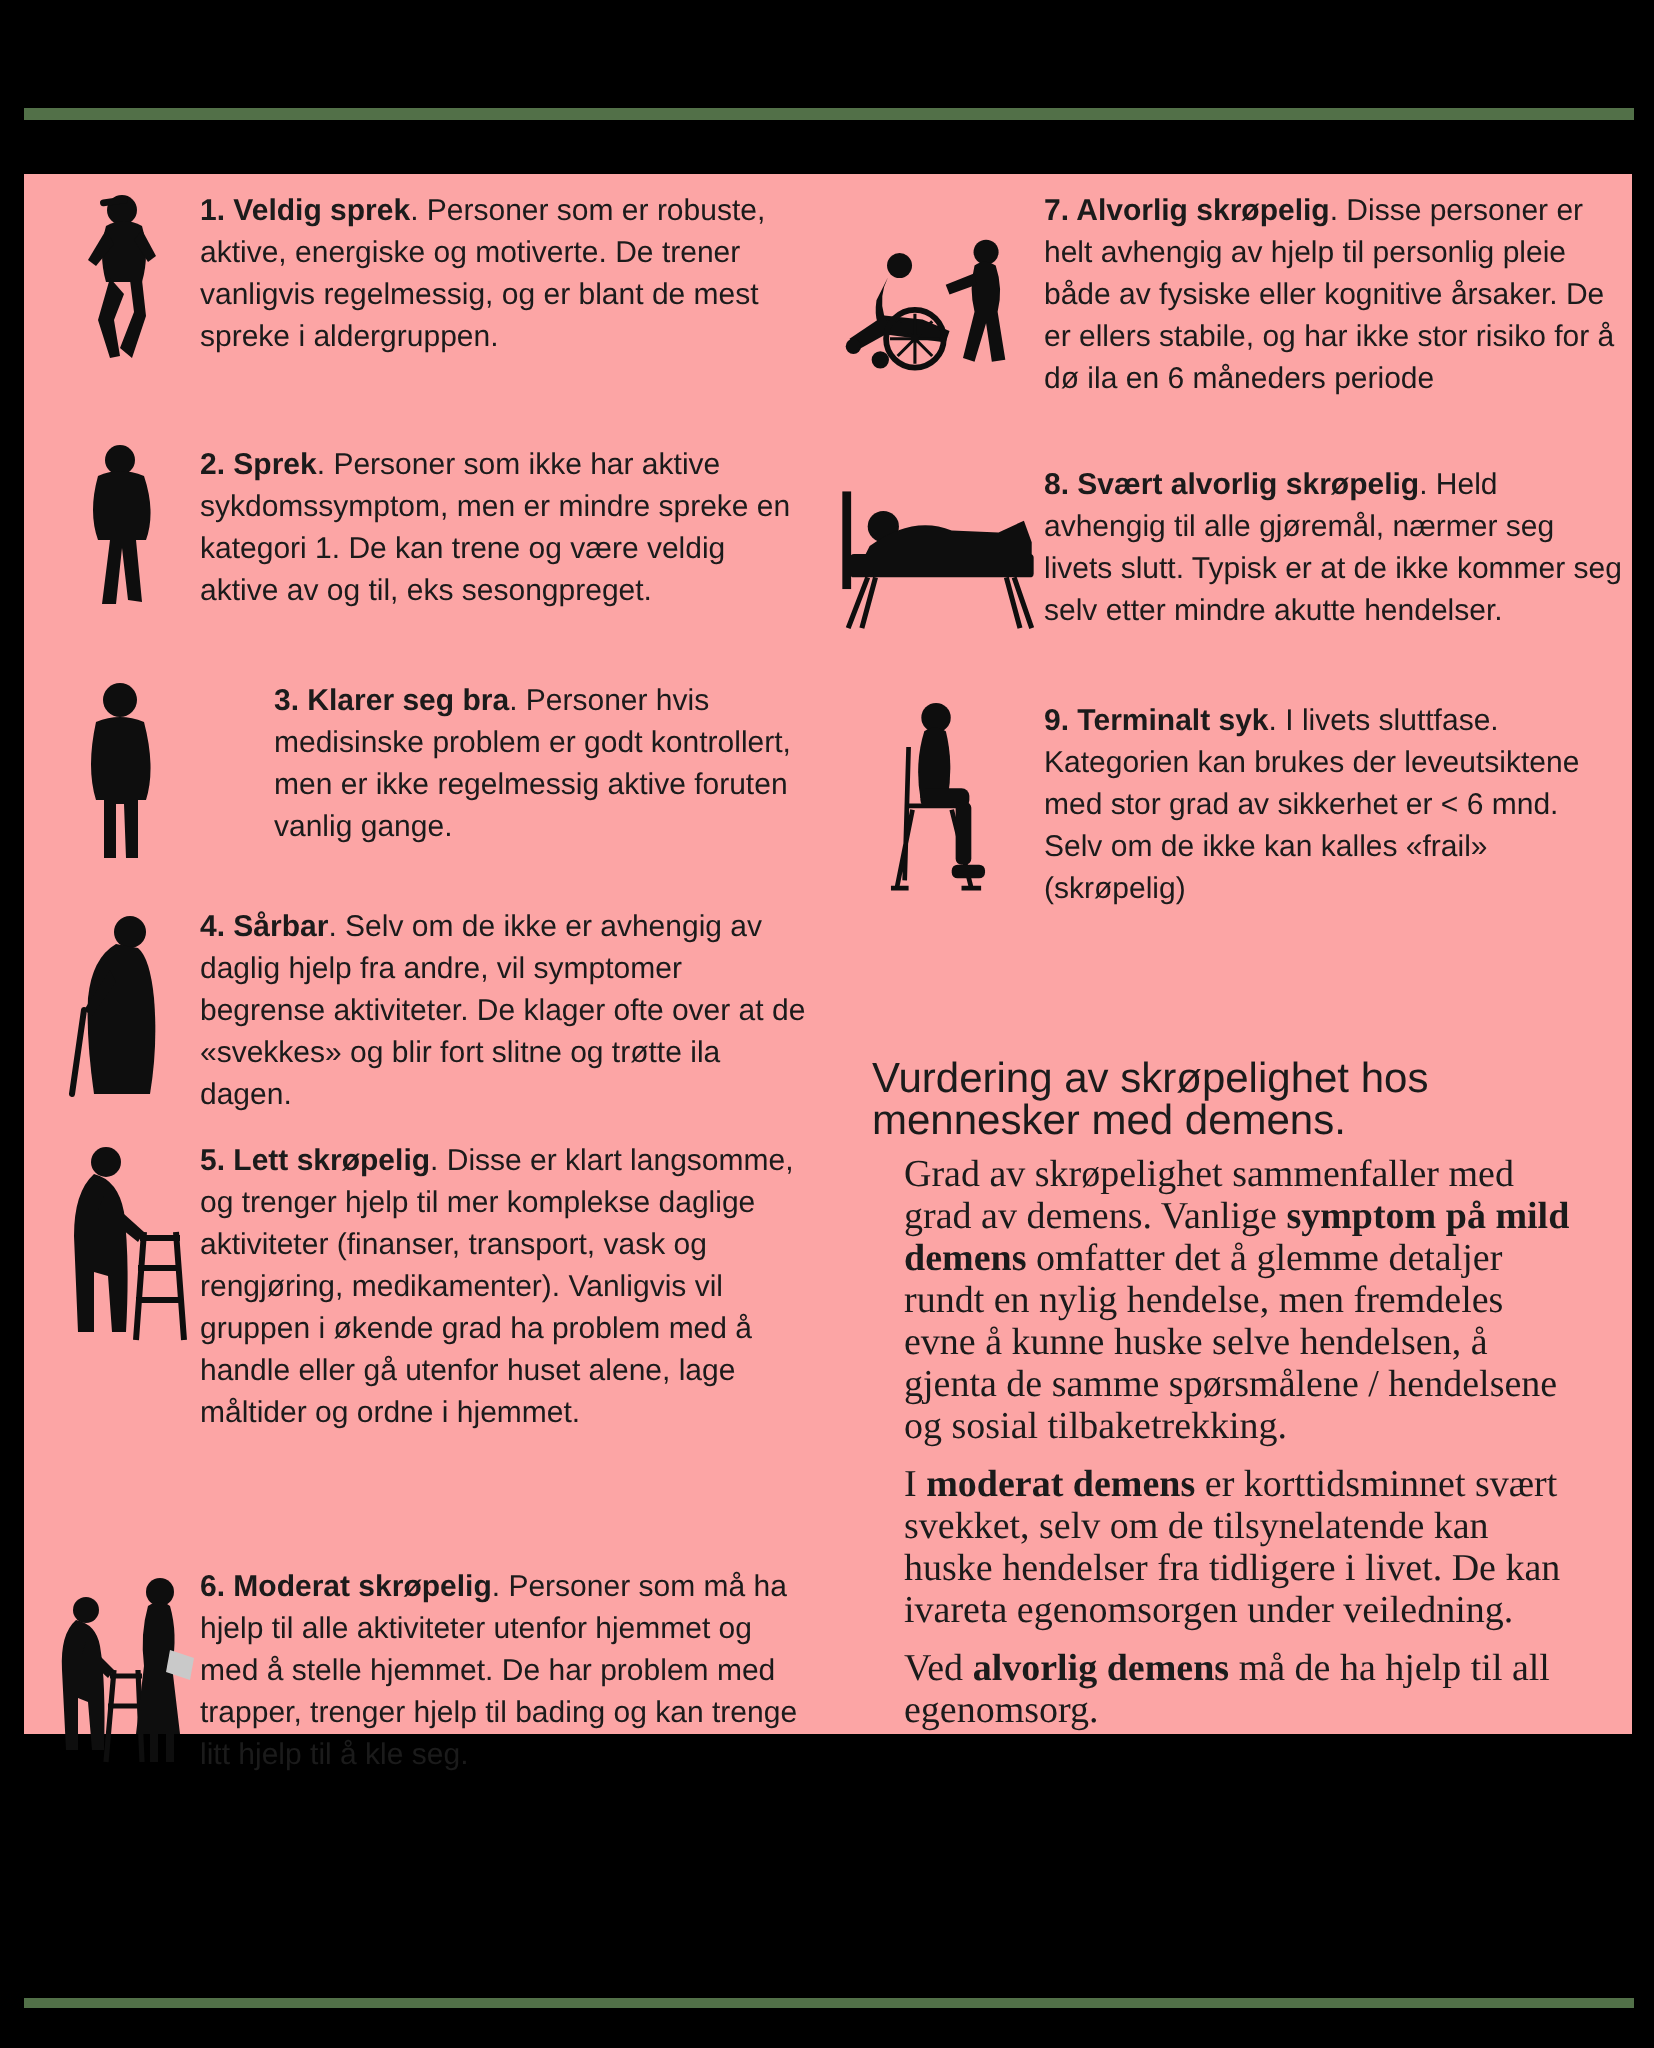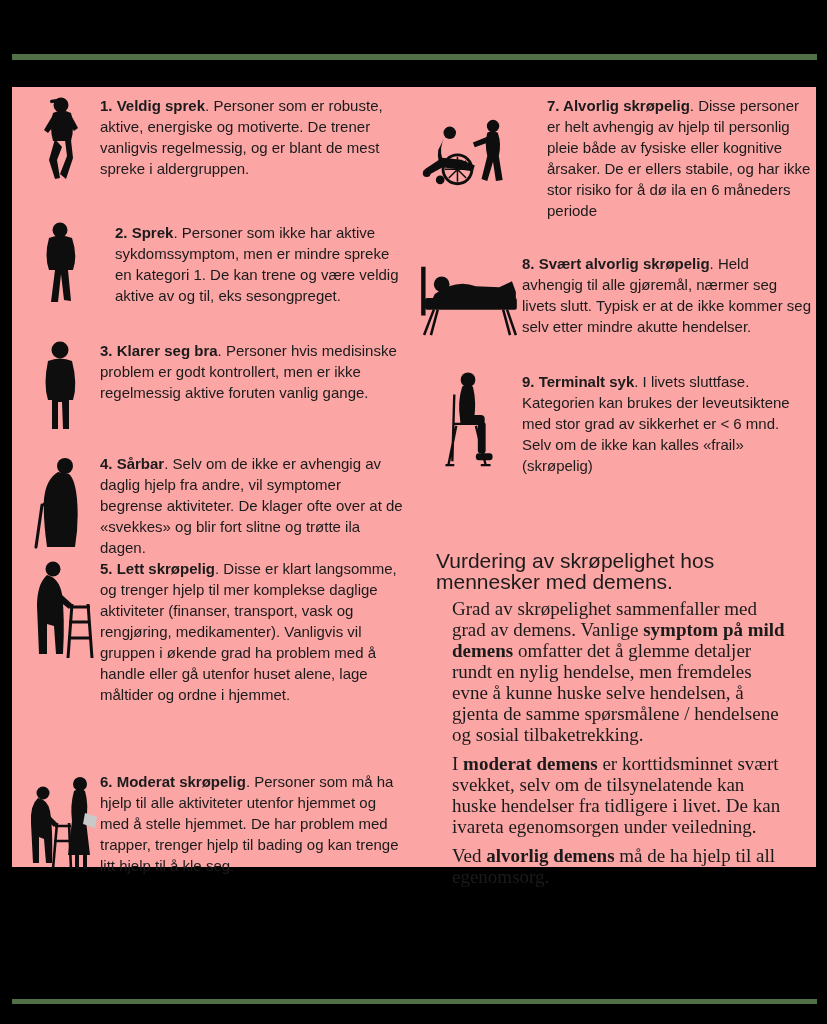--- a/index.html
+++ b/index.html
@@ -17,25 +17,25 @@
   .item{display:flex;align-items:flex-start;}
   .icon-box{flex:0 0 78px;display:flex;justify-content:center;}
   .col-right .icon-box{flex:0 0 106px;}
   .icon-box svg{display:block;}
   .fill{fill:#0e0e0e;}
   .stroke{fill:none;stroke:#0e0e0e;}
   .item-text{margin:0;flex:1;font-size:15px;line-height:21px;color:#1b1b1b;}
   .item-text strong{font-weight:700;}
   
   #item-1{margin-bottom:39px;}
-  #item-2{margin-bottom:34px;gap:15px;}
-  #item-3{margin-bottom:21px;}
-  #item-4{margin-bottom:0;}
+  #item-2{margin-bottom:34px;}
+  #item-3{margin-bottom:21px;gap:37px;}
+  #item-4{margin-bottom:12px;}
   #item-5{margin-bottom:66px;}
-  #item-7{margin-bottom:32px;gap:25px;}
+  #item-7{margin-bottom:32px;}
   #item-8{margin-bottom:34px;}
   #item-9{margin-bottom:74px;}
   #item-7 .icon-box svg{margin-top:24px;}
   #item-8 .icon-box svg{margin-top:2px;}
   .dementia{margin-left:20px;width:352px;color:#1b1b1b;}
   .dementia-heading{font-size:21px;line-height:21px;font-weight:400;margin:0 0 6px 0;}
   .dementia p{font-size:19px;line-height:21px;margin:0 0 8px 16px;font-family:Liberation Serif, serif;}
 </style>
 </head>
 <body>

